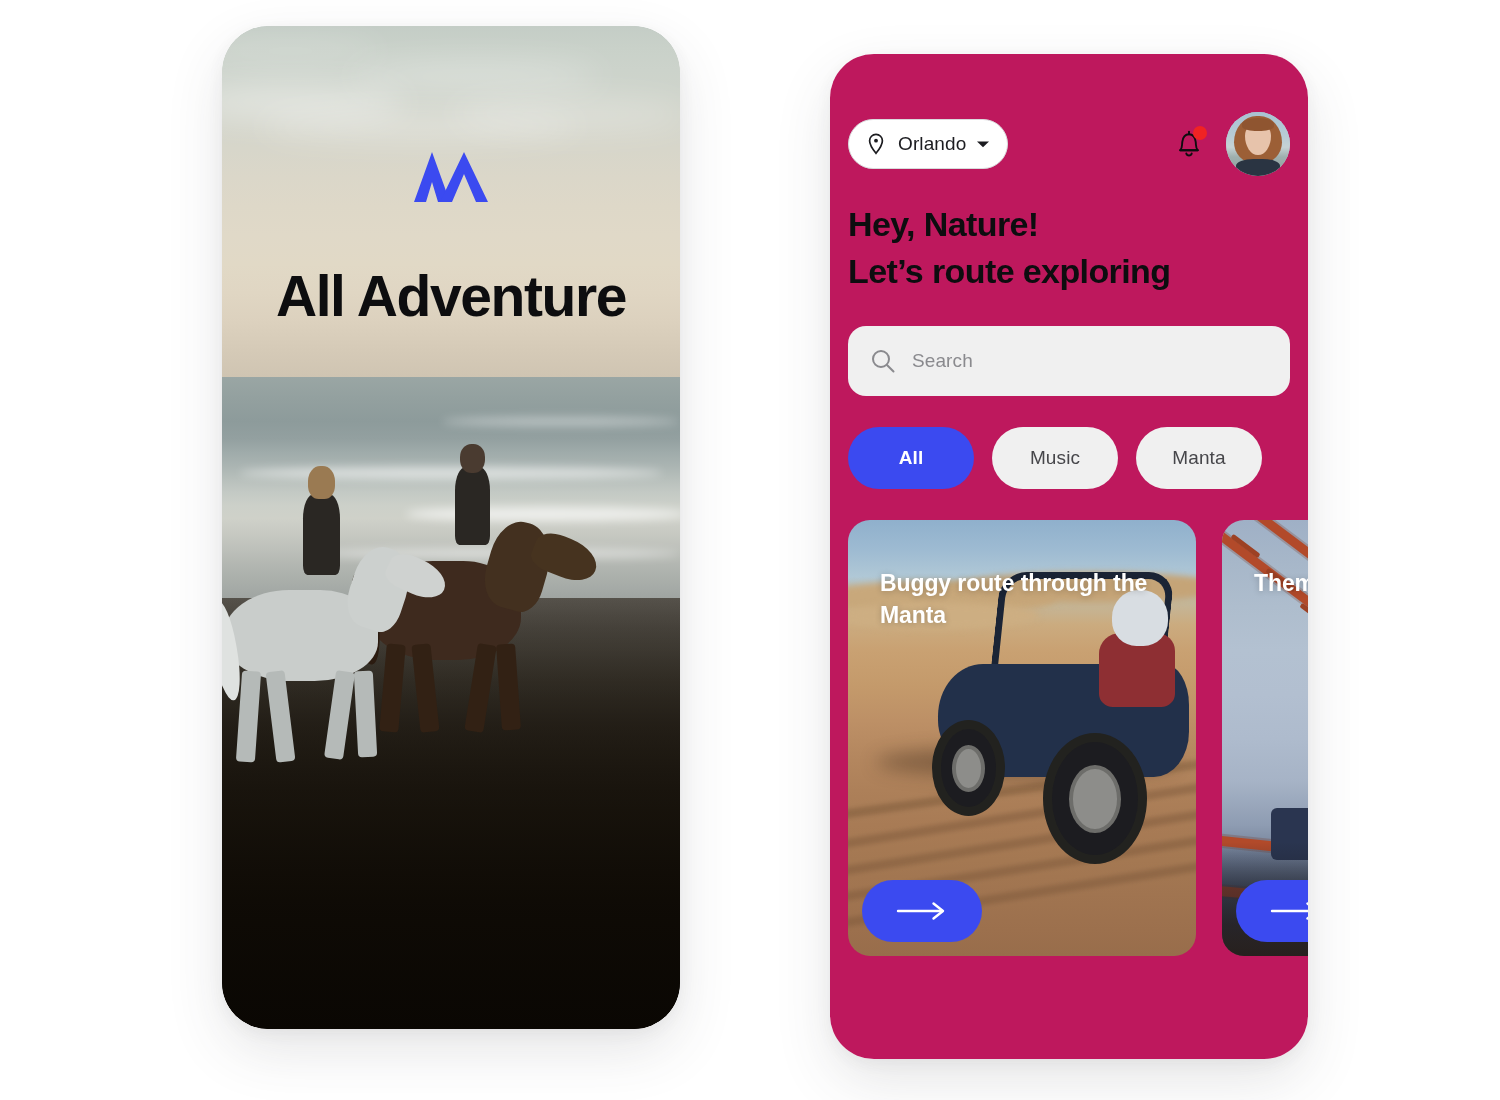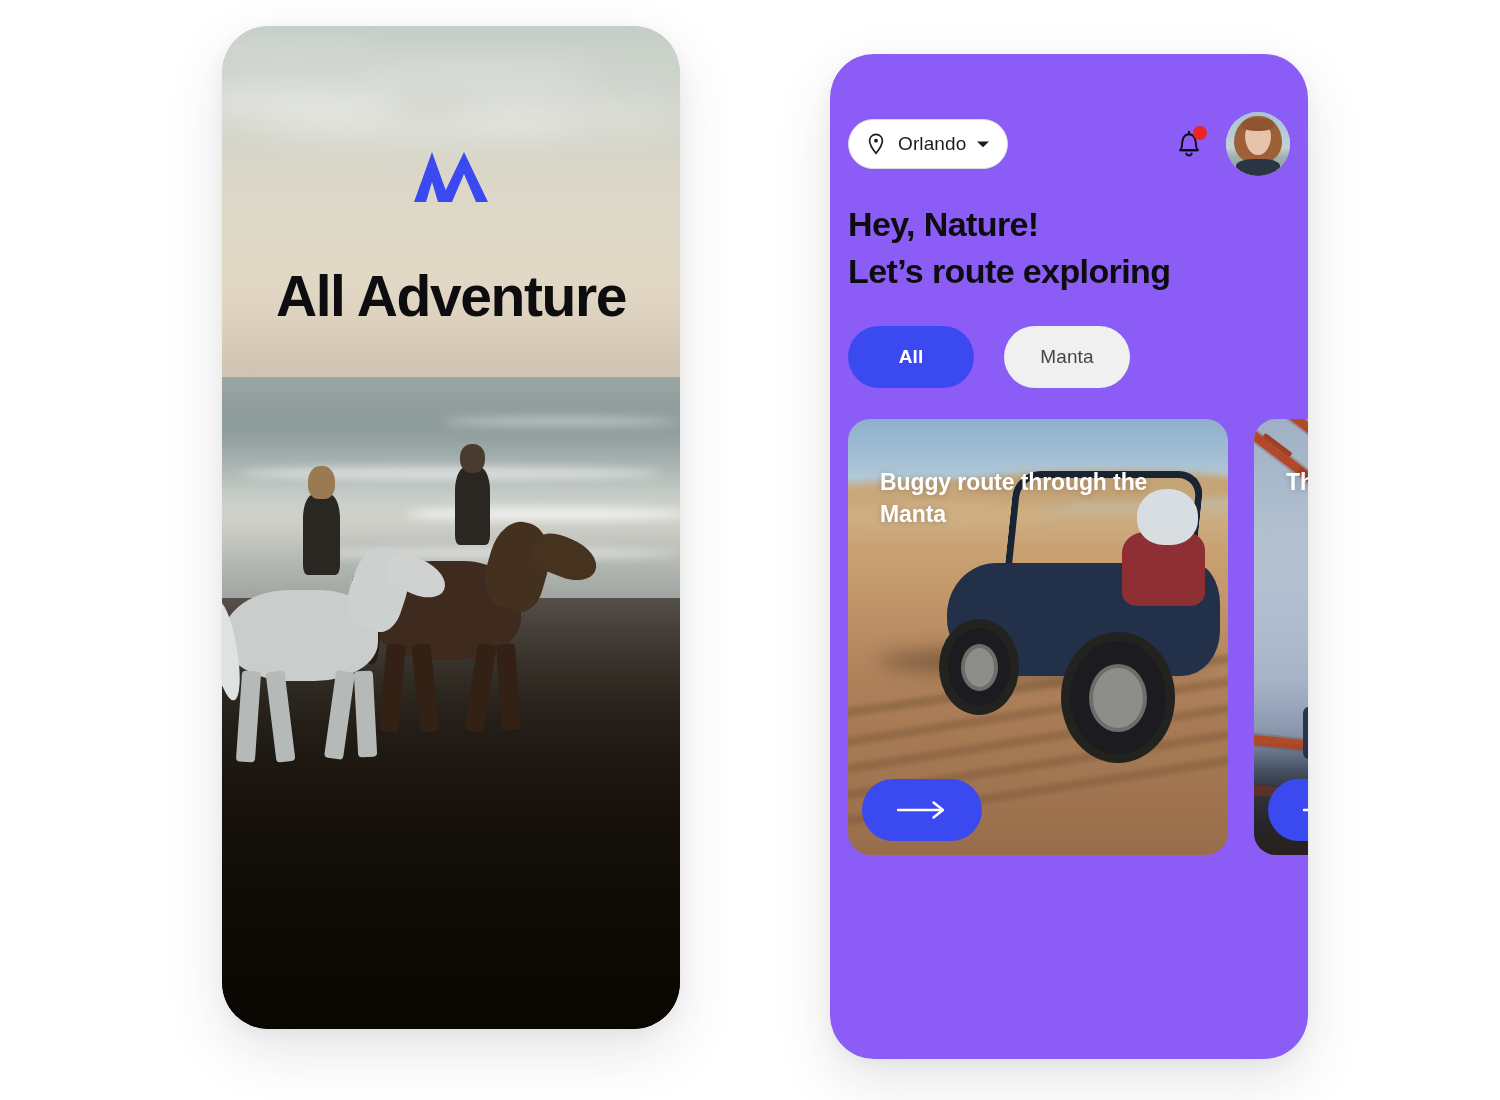--- a/index.html
+++ b/index.html
@@ -230,21 +230,21 @@
     border-radius: 44px;
     background: #ffffff;
     box-shadow: 0 22px 56px rgba(60,60,70,0.13),
                 0 4px 16px rgba(60,60,70,0.06);
     overflow: hidden;
   }
   .home-screen {
     position: absolute;
     inset: 0;
     padding: 0 18px;
-    background: #8b5cf6;
+    background: #be185d;
     overflow: hidden;
   }
 
   .home-topbar {
     display: flex;
     align-items: center;
     justify-content: space-between;
     margin-top: 63px;
     height: 54px;
   }
@@ -327,21 +327,21 @@
     cursor: text;
   }
   .search-placeholder {
     font-size: 19px;
     color: #8a8a8e;
     letter-spacing: 0.1px;
   }
 
   .chips-row {
     display: flex;
-    gap: 30px;
+    gap: 18px;
     margin-top: 31px;
     height: 62px;
     overflow: hidden;
   }
   .chip {
     display: flex;
     align-items: center;
     justify-content: center;
     height: 62px;
     min-width: 126px;
@@ -366,21 +366,21 @@
 
   .cards-row {
     display: flex;
     gap: 26px;
     margin-top: 31px;
     height: 440px;
   }
   .exp-card {
     position: relative;
     flex: none;
-    width: 380px;
+    width: 348px;
     height: 436px;
     border-radius: 22px;
     overflow: hidden;
   }
   .exp-card.second { width: 348px; }
 
   
   .buggy-bg {
     position: absolute; inset: 0;
     background:
@@ -640,23 +640,33 @@
             <span class="av-body"></span>
           </div>
         </div>
       </div>
 
       <h2 class="greeting">
         <span class="line">Hey, Nature!</span>
         <span class="line">Let’s route exploring</span>
       </h2>
 
+      <div class="search-bar">
+        <span>
+          <svg viewBox="0 0 26 26" width="26" height="26" aria-hidden="true">
+            <circle cx="11" cy="11" r="8" fill="none" stroke="#8a8a8e" stroke-width="2"></circle>
+            <path d="M17.2 17.2 L23.5 23.5" fill="none" stroke="#8a8a8e" stroke-width="2" stroke-linecap="round"></path>
+          </svg>
+        </span>
+        <span class="search-placeholder">Search</span>
+      </div>
 
       <div class="chips-row">
         <button class="chip active">All</button>
+        <button class="chip">Music</button>
         <button class="chip">Manta</button>
 
       </div>
 
       <div class="cards-row">
 
         <div class="exp-card">
           <div class="buggy-bg">
             <div class="dune d1"></div>
             <div class="dune d2"></div>

